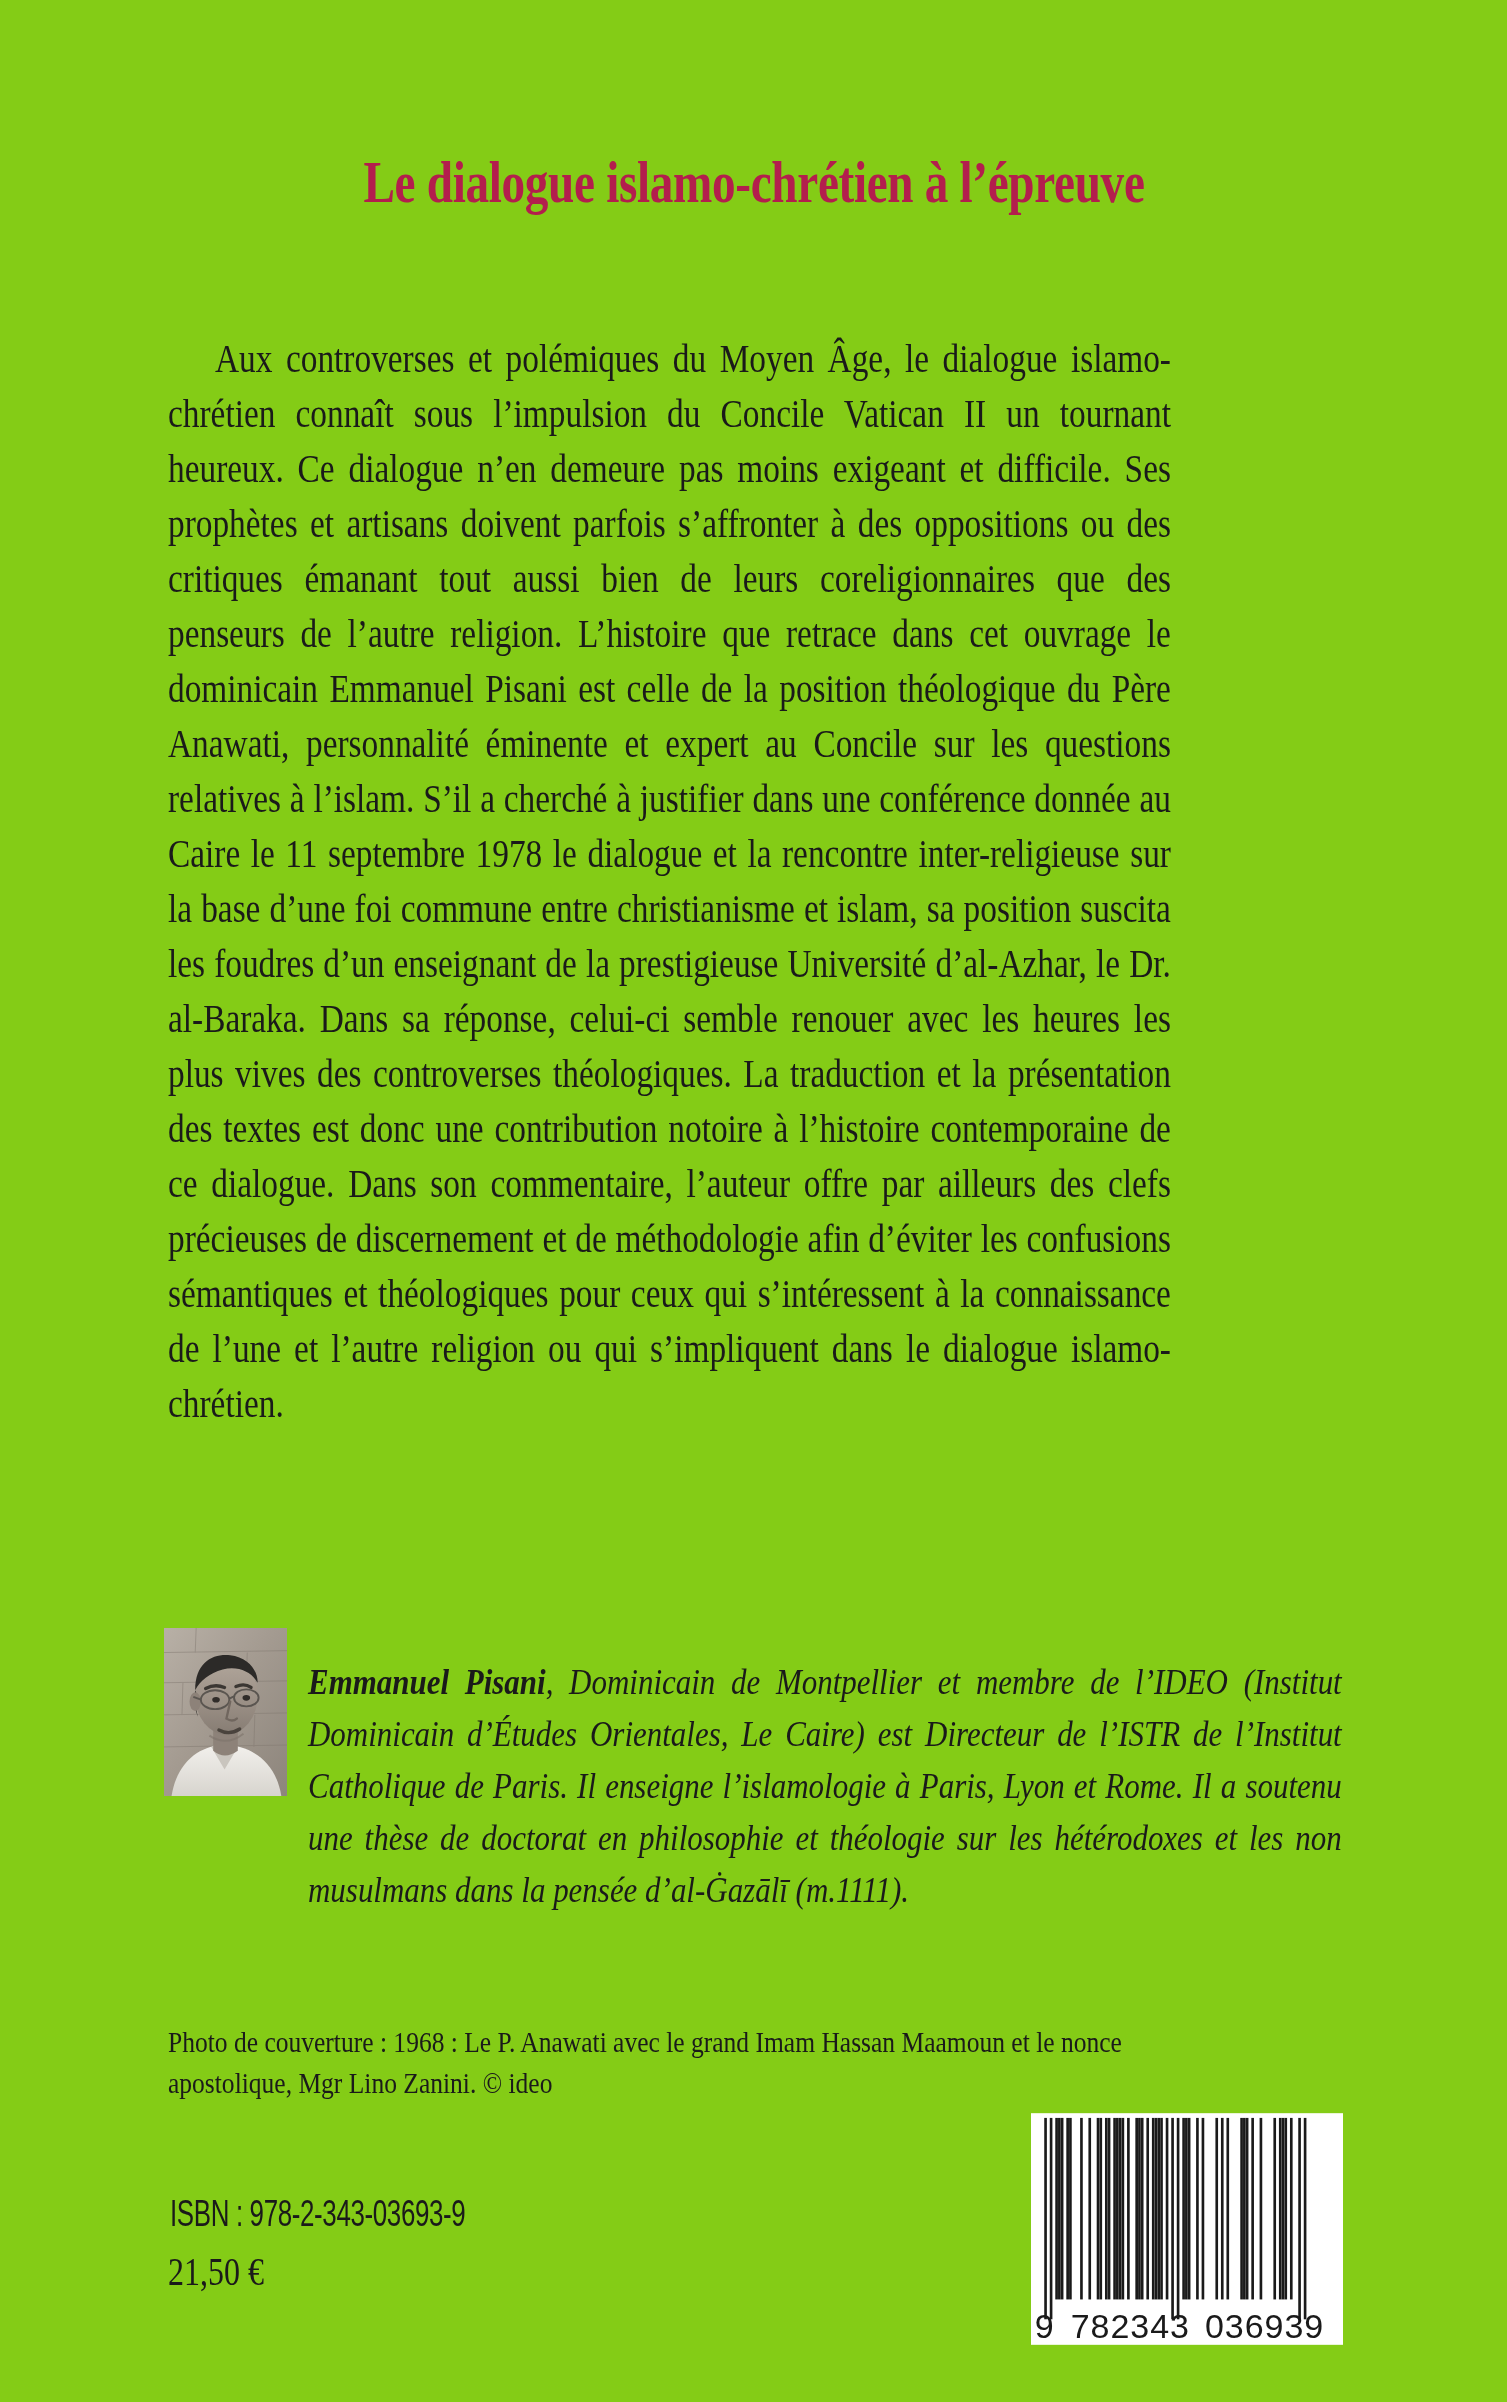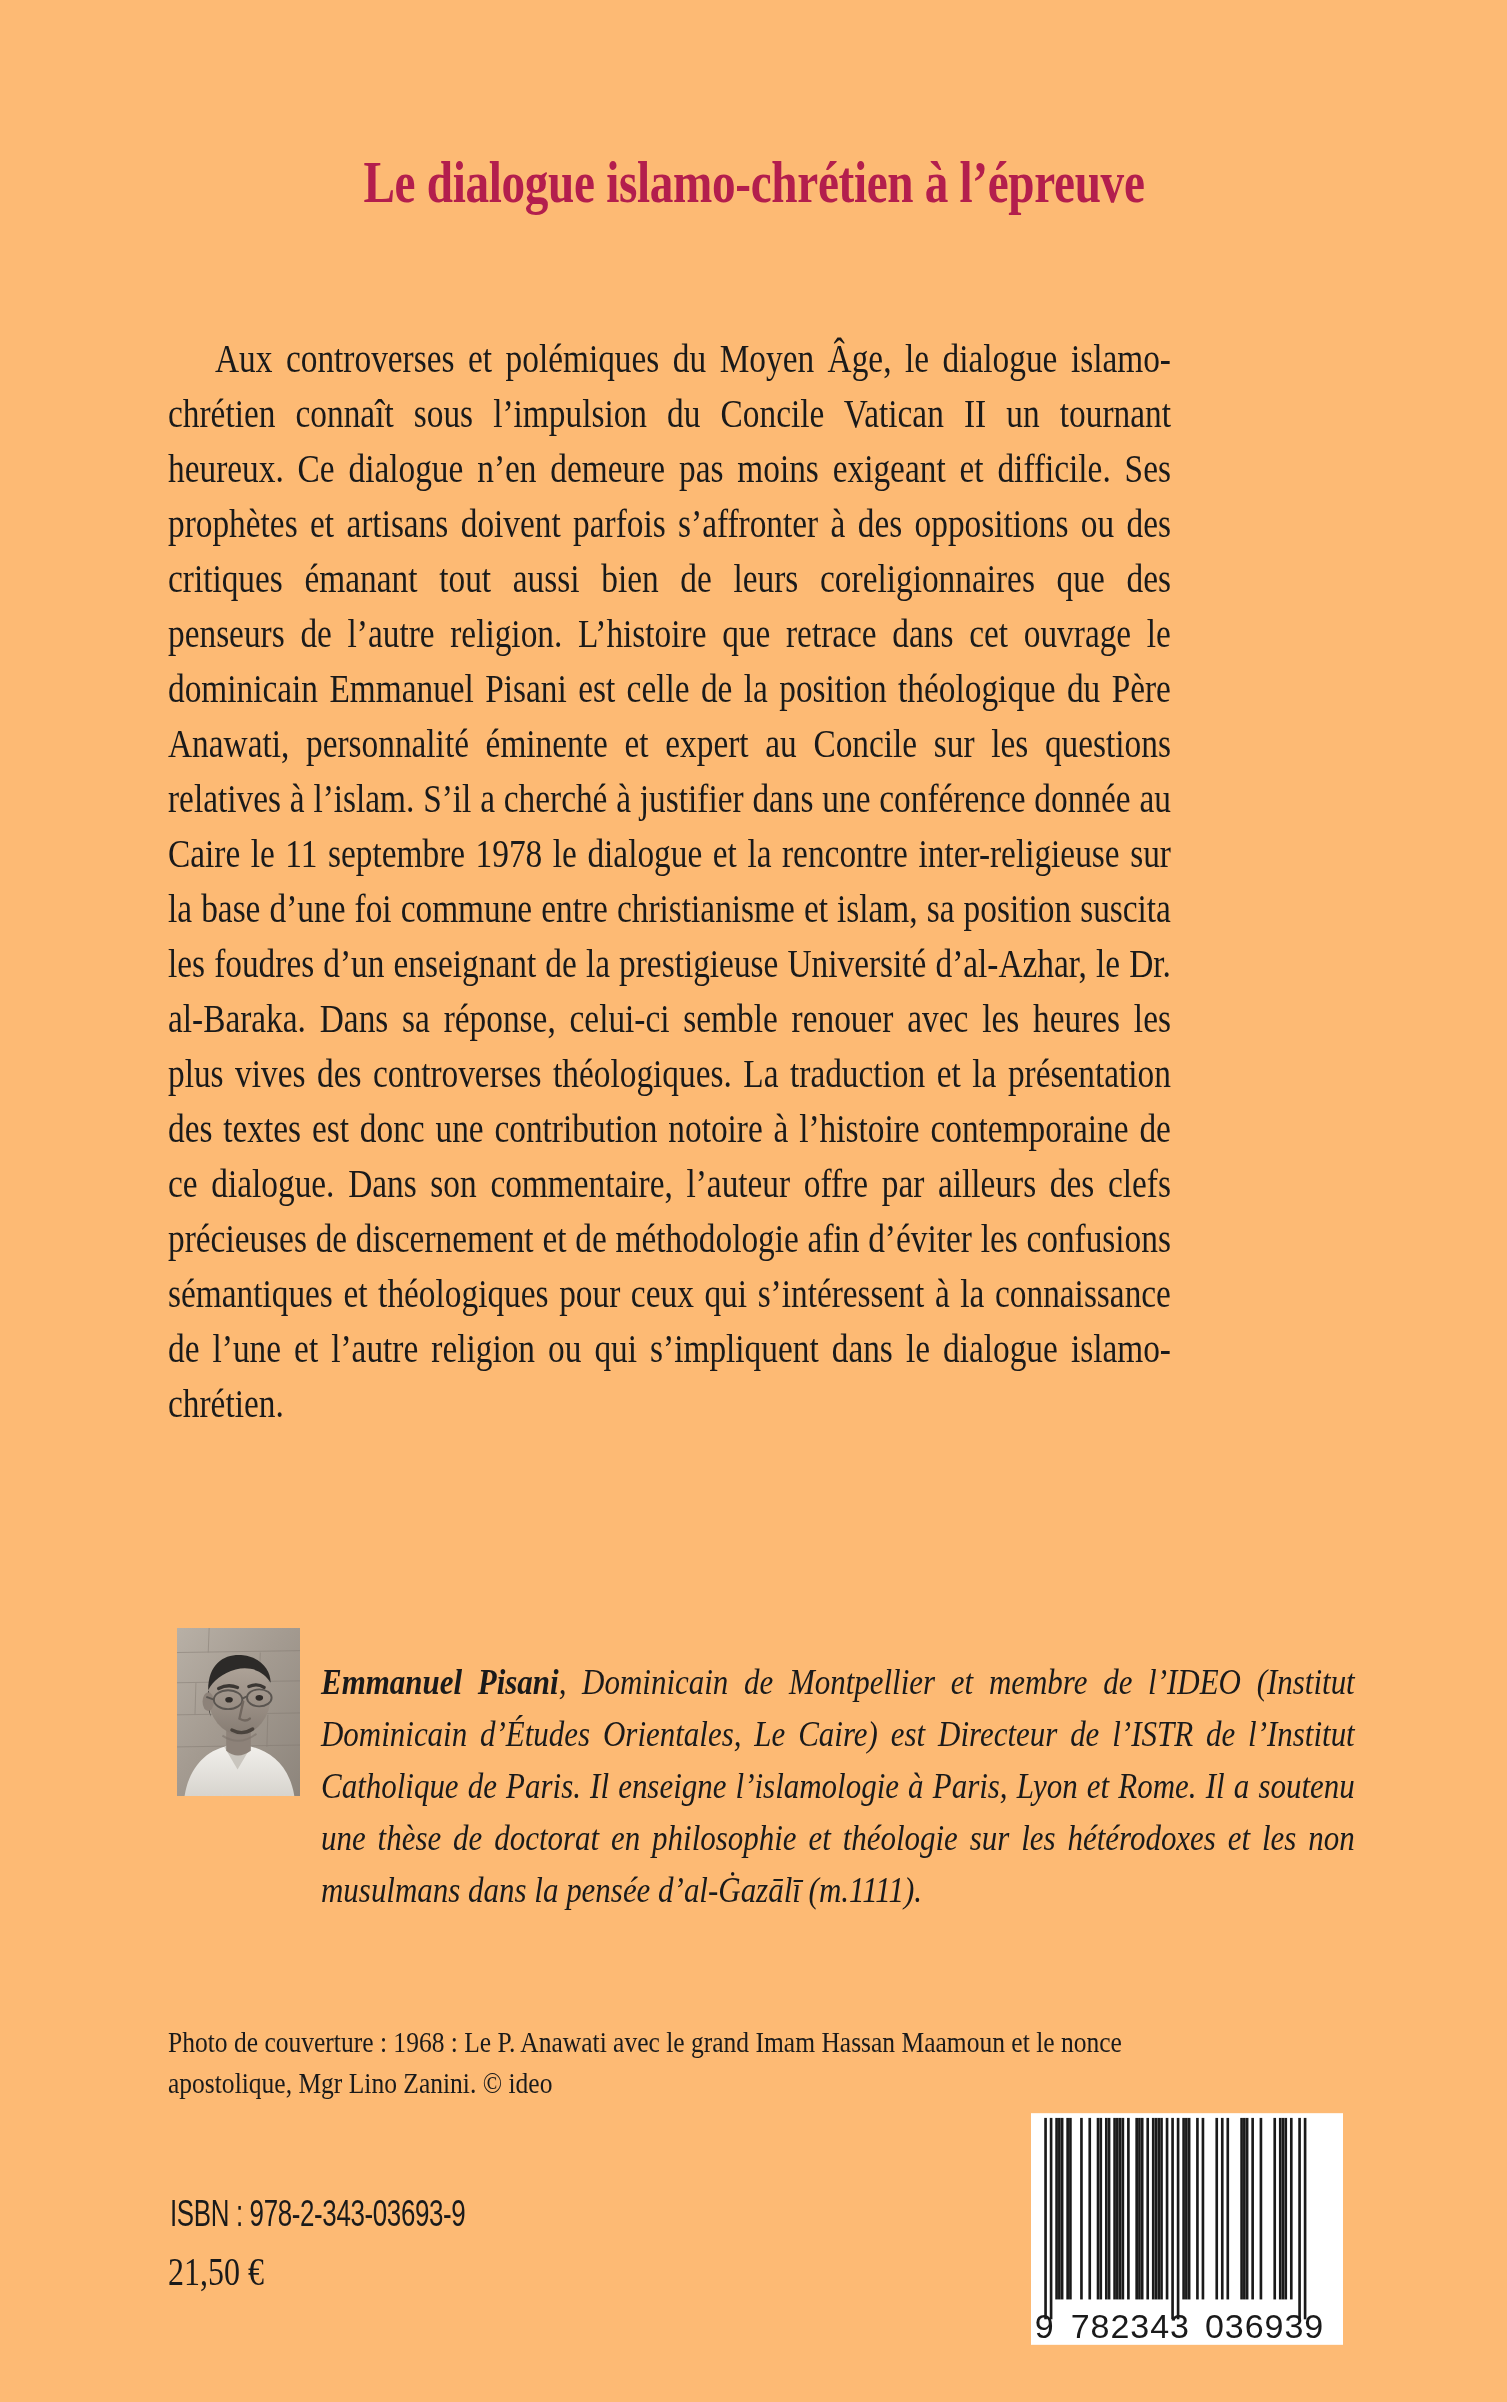--- a/index.html
+++ b/index.html
@@ -13,21 +13,21 @@
     position: relative;
     overflow: hidden;
     font-family: "Liberation Serif", "DejaVu Serif", serif;
     color: #1a1a1a;
     -webkit-font-smoothing: antialiased;
   }
 
   .page {
     position: absolute;
     inset: 0;
-    background: #fdba74;
+    background: #84cc16;
   }
 
   
   .title {
     position: absolute;
     left: 0;
     right: 0;
     top: 112px;
     text-align: center;
     color: #B31E4D;
@@ -52,21 +52,21 @@
     text-justify: inter-word;
     text-indent: 55px;
     transform: scaleX(0.855);
     transform-origin: 0 0;
     hyphens: none;
   }
 
   
   .bio-block {
     position: absolute;
-    left: 177px;
+    left: 164px;
     top: 1620px;
     width: 1178px;
   }
   .bio-photo {
     float: left;
     width: 123px;
     height: 168px;
     margin: 7.6px 19px 3.8px 0;
     position: relative;
     overflow: hidden;

